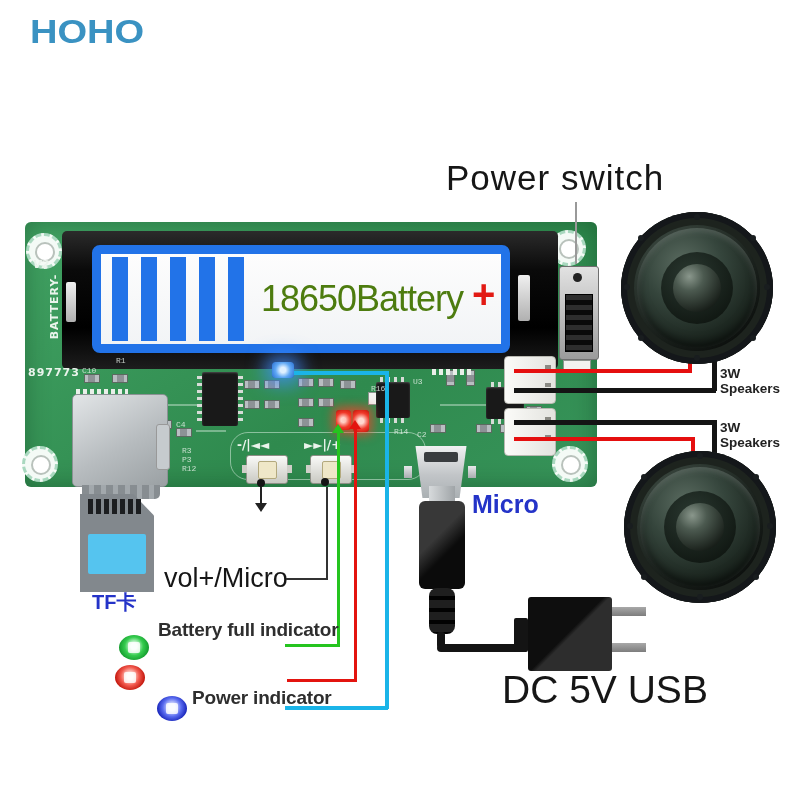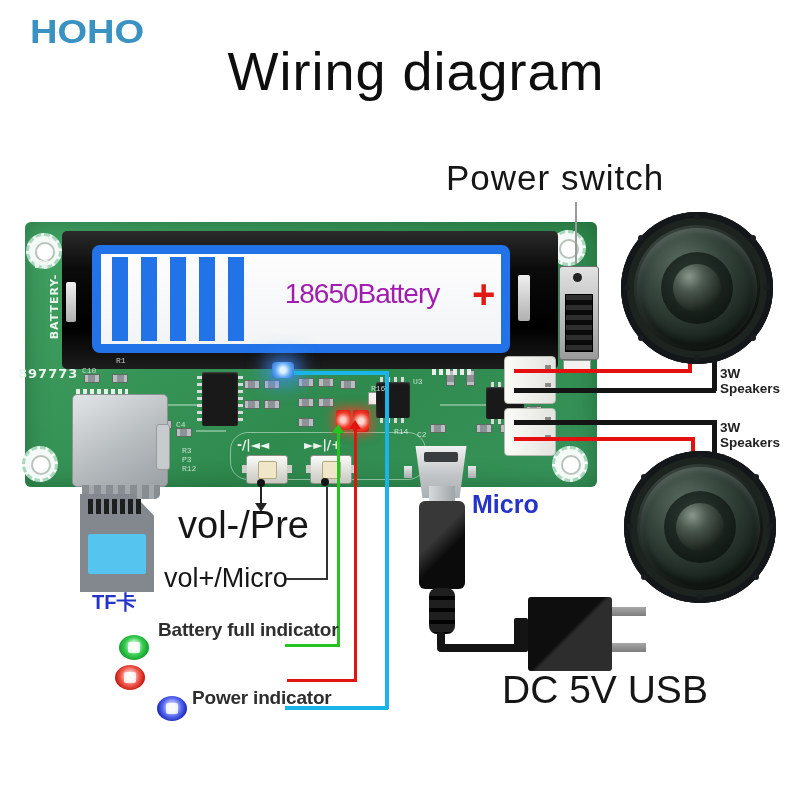--- a/index.html
+++ b/index.html
@@ -28,21 +28,21 @@
   .ic{background:#191919;border-radius:2px;box-shadow:inset 0 1px 2px rgba(255,255,255,.22);z-index:2;}
   .pinsv{background:repeating-linear-gradient(180deg,#d8dcd8 0 3.5px,rgba(0,0,0,0) 3.5px 7px);z-index:2;}
   .pinsh{background:repeating-linear-gradient(90deg,#d8dcd8 0 3.5px,rgba(0,0,0,0) 3.5px 7px);z-index:2;}
   .tact{background:linear-gradient(#fafaf8,#c9c9c2);border:1px solid #8e8e86;border-radius:3px;z-index:2;}
   .tact::before{content:"";position:absolute;left:11px;top:5px;width:17px;height:16px;background:#efe7c8;border:1px solid #b3a97e;border-radius:2px;}
   .tact::after{content:"";position:absolute;left:-5px;top:9px;width:5px;height:8px;background:#cfcfc8;box-shadow:45px 0 0 #cfcfc8;}
   
   .holder{background:linear-gradient(180deg,#2b2b2b,#0a0a0a 28%,#000 70%,#1d1d1d);border-radius:5px;z-index:2;}
   .battery{background:linear-gradient(180deg,#fdfdfd,#f2f4f6);border:9px solid #2273e8;border-radius:8px;box-sizing:border-box;z-index:2;}
   .bbar{background:#2273e8;z-index:3;}
-  .batt-text{font-size:28px;color:#a21caf;letter-spacing:-1px;z-index:3;}
+  .batt-text{font-size:36px;color:#4d7c0f;letter-spacing:-1px;z-index:3;}
   .batt-plus{font-size:40px;font-weight:bold;color:#e21a14;z-index:3;}
   .clip{background:linear-gradient(#f0f0f0,#b0b0b0);border-radius:2px;z-index:3;}
   .switch{background:linear-gradient(180deg,#e2e2e2,#9b9b9b);border:1px solid #6e6e6e;border-radius:3px;z-index:3;}
   .sw-hole{width:9px;height:9px;border-radius:50%;background:#222;z-index:4;}
   .sw-knob{background:repeating-linear-gradient(180deg,#2e2e2e 0 5px,#0a0a0a 5px 10px);border:1px solid #000;z-index:4;}
   .led-blue{background:radial-gradient(circle,#dff0ff 20%,#5fa8f5 55%,#2b6fd0);border-radius:3px;
             box-shadow:0 0 18px 7px rgba(64,140,255,.75);z-index:3;}
   .led-red{background:radial-gradient(circle,#ffd9d0 20%,#f0392a 60%,#c21408);border-radius:3px;
            box-shadow:0 0 10px 4px rgba(255,60,40,.6);z-index:3;}
   .usbport{clip-path:polygon(6% 0,94% 0,82% 100%,18% 100%);background:linear-gradient(180deg,#f0f1f2,#c2c5c8 55%,#aab0b3);z-index:3;}
@@ -85,33 +85,32 @@
   .led-r-ic{background:radial-gradient(circle at 50% 45%,#ffe8e4 15%,#f2594e 45%,#c01208 75%,#940c04 100%);}
   .led-b-ic{background:radial-gradient(circle at 50% 45%,#e4e8ff 15%,#5a6cf0 45%,#1522b8 75%,#0e1790 100%);}
   .txt{z-index:7;}
 </style>
 </head>
 <body>
 
 <div id="stage">
 
   <div class="abs logo txt" style="left:30px;top:12px;">HOHO</div>
-  <div class="abs title txt" style="left:166px;top:40px;width:500px;">Wiring diagram</div>
   <div class="abs callout txt" style="left:446px;top:158px;width:230px;font-size:35px;letter-spacing:1px;">Power switch</div>
   <div class="abs leader" style="left:575px;top:202px;width:2px;height:62px;"></div>
 
   <div class="abs board" style="left:25px;top:222px;width:572px;height:265px;"></div>
   <div class="abs hole" style="left:26px;top:233px;"></div>
   <div class="abs hole" style="left:550px;top:230px;"></div>
   <div class="abs hole" style="left:22px;top:446px;"></div>
   <div class="abs hole" style="left:552px;top:446px;"></div>
 
   <div class="abs silk" style="left:33px;top:258px;font-size:11px;font-style:italic;z-index:3;">V2</div>
   <div class="abs silk" style="left:14px;top:300px;font-size:11px;letter-spacing:1px;transform:rotate(-90deg);transform-origin:center;width:80px;text-align:center;z-index:3;">BATTERY-</div>
-  <div class="abs silk" style="left:18px;top:366px;font-size:13px;letter-spacing:1px;z-index:3;">897773</div>
+  <div class="abs silk" style="left:28px;top:366px;font-size:11px;letter-spacing:1px;z-index:3;">897773</div>
   <div class="abs silk" style="left:237px;top:438px;font-size:12px;z-index:3;">-/|◄◄</div>
   <div class="abs silk" style="left:304px;top:438px;font-size:12px;z-index:3;">►►|/+</div>
   <div class="abs" id="part-labels">
       <span class="plabel" style="left: 82px; top: 366px;">C10</span>
       <span class="plabel" style="left: 116px; top: 356px;">R1</span>
       <span class="plabel" style="left: 371px; top: 384px;">R16</span>
       <span class="plabel" style="left: 413px; top: 377px;">U3</span>
       <span class="plabel" style="left: 394px; top: 427px;">R14</span>
       <span class="plabel" style="left: 417px; top: 430px;">C2</span>
       <span class="plabel" style="left: 505px; top: 381px;">R6</span>
@@ -227,21 +226,20 @@
     <div class="spk-cone"></div>
     <div class="spk-ring"></div>
     <div class="spk-dome"></div>
   </div>
   <div class="abs txt" style="left:720px;top:366px;font-size:13.5px;font-weight:bold;color:#222;">3W Speakers</div>
   <div class="abs txt" style="left:720px;top:420px;font-size:13.5px;font-weight:bold;color:#222;">3W Speakers</div>
 
   <div class="abs dot" style="left:257px;top:479px;"></div>
   <div class="abs" style="left:260px;top:487px;width:2px;height:16px;background:#222;z-index:7;"></div>
   <div class="abs arrow-down" style="left:255px;top:503px;"></div>
-  <div class="abs callout txt" style="left:178px;top:504px;font-size:38px;">vol-/Pre</div>
   <div class="abs callout txt" style="left:164px;top:563px;font-size:27px;">vol+/Micro</div>
   <div class="abs" style="left:286px;top:578px;width:42px;height:2px;background:#333;z-index:7;"></div>
   <div class="abs" style="left:326px;top:487px;width:2px;height:93px;background:#333;z-index:7;"></div>
   <div class="abs dot" style="left:321px;top:478px;"></div>
 
   <div class="abs" style="left:80px;top:494px;width:74px;height:98px;background:#82888d;clip-path:polygon(0 0,72% 0,100% 22%,100% 100%,0 100%);z-index:6;"></div>
   <div class="abs" style="left:88px;top:499px;width:53px;height:15px;background:repeating-linear-gradient(90deg,#1c1e20 0 5px,#82888d 5px 8px);z-index:7;"></div>
   <div class="abs" style="left:88px;top:534px;width:58px;height:40px;background:#55c4ef;border-radius:2px;z-index:7;"></div>
   <div class="abs blue-label txt" style="left:92px;top:589px;font-size:20px;">TF卡</div>
 

